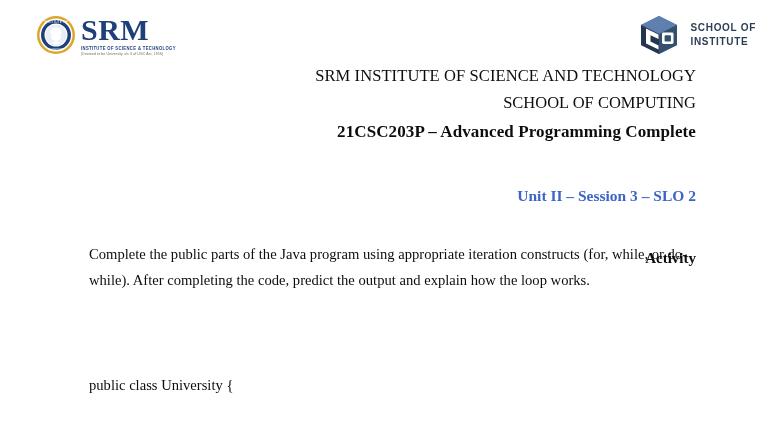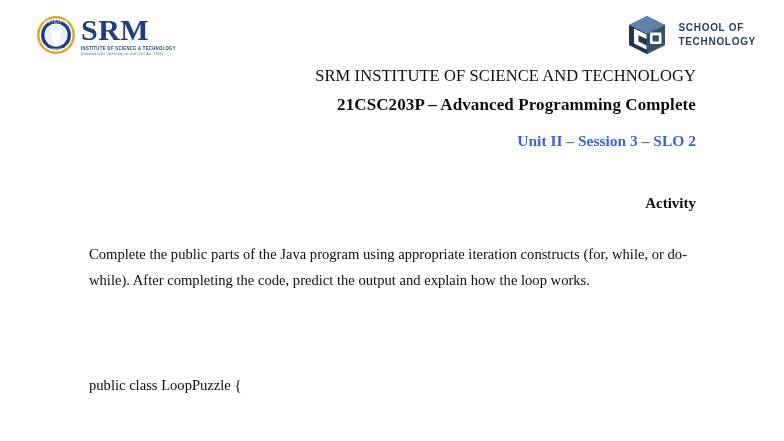--- a/index.html
+++ b/index.html
@@ -114,21 +114,21 @@
   .title-course {
     font-size: 17px;
     font-weight: bold;
     line-height: 32px;
     letter-spacing: 0.1px;
   }
   .subtitle-unit {
     font-size: 15.5px;
     font-weight: bold;
     color: #3d65c8;
-    margin-top: 9px;
+    margin-top: 37px;
     line-height: 22px;
   }
   .heading-activity {
     font-size: 15px;
     font-weight: bold;
     margin-top: 40px;
     line-height: 22px;
   }
 
   
@@ -190,37 +190,38 @@
         <path d="M23 4 L41 13 L23 22 L5 13 Z" fill="#5f7fae"></path>
         <path d="M5 13 L23 22 L23 42 L5 33 Z" fill="#24364f"></path>
         <path d="M23 22 L41 13 L41 33 L23 42 Z" fill="#35506f"></path>
         <path d="M10 16.5 L22.5 22.6 L22.5 27 L14.5 23.2 L14.5 29.5 L22.5 33.4 L22.5 37.6 L10 31.4 Z" fill="#ffffff"></path>
         <rect x="26" y="20.5" width="11.5" height="11.5" rx="1.4" fill="#ffffff"></rect>
         <rect x="28.6" y="23.2" width="6.3" height="6.3" rx="0.8" fill="#35506f"></rect>
       </svg>
     </span>
     <span class="soc-text">
       <div>SCHOOL OF</div>
-      <div>TECHNOLOGY</div>
+      <div>INSTITUTE</div>
     </span>
   </div>
 
   <div class="titles">
     <div class="title-line1">SRM INSTITUTE OF SCIENCE AND TECHNOLOGY</div>
+    <div class="title-line2">SCHOOL OF COMPUTING</div>
     <div class="title-course">21CSC203P – Advanced Programming Complete</div>
     <div class="subtitle-unit">Unit II – Session 3 – SLO 2</div>
     <div class="heading-activity">Activity</div>
   </div>
 
   <div class="body-block">
     <p class="body-para">Complete the public parts of the Java program using appropriate iteration constructs (for, while, or do-while). After completing the code, predict the output and explain how the loop works.</p>
   </div>
 
   <div class="code-block">
-    <div class="code-line">public class LoopPuzzle {</div>
+    <div class="code-line">public class University {</div>
     
     
     
     
     
   </div>
 
 </div>
 
 </body></html>

